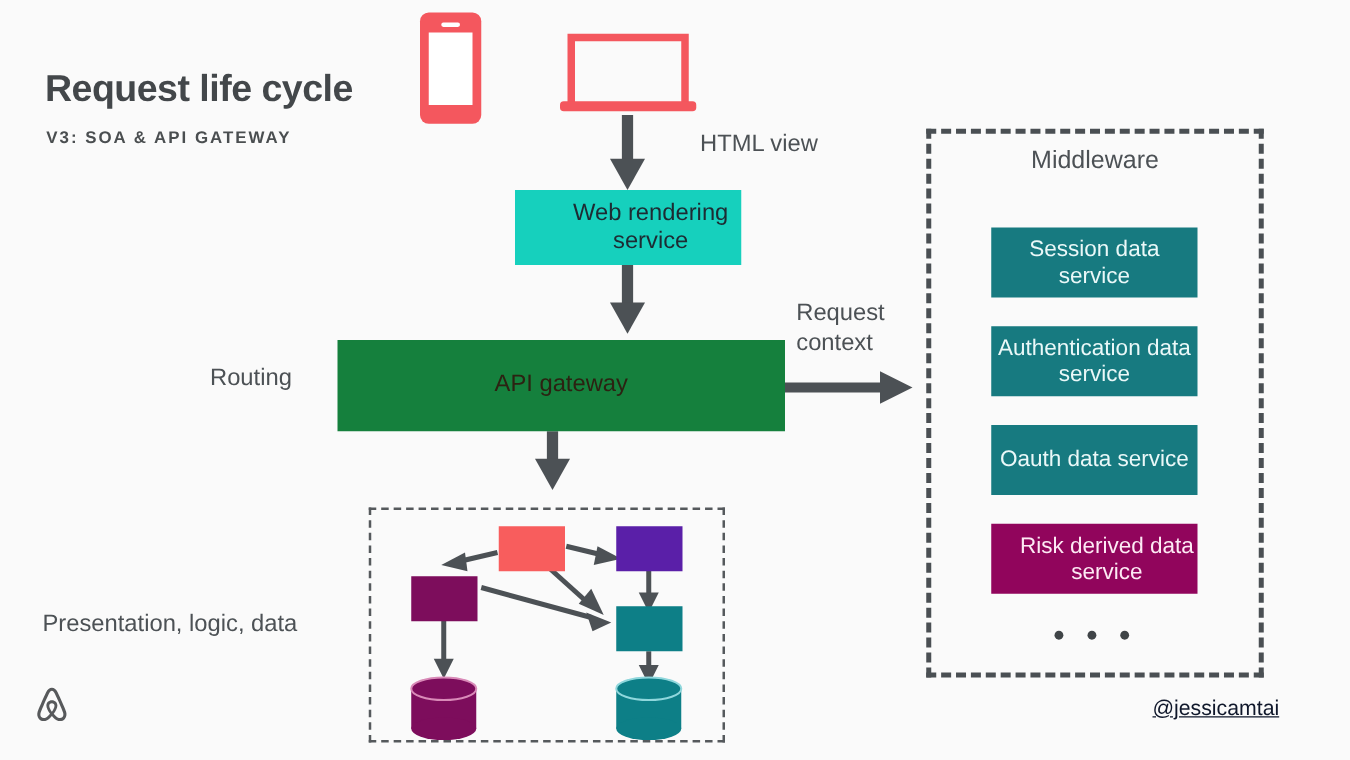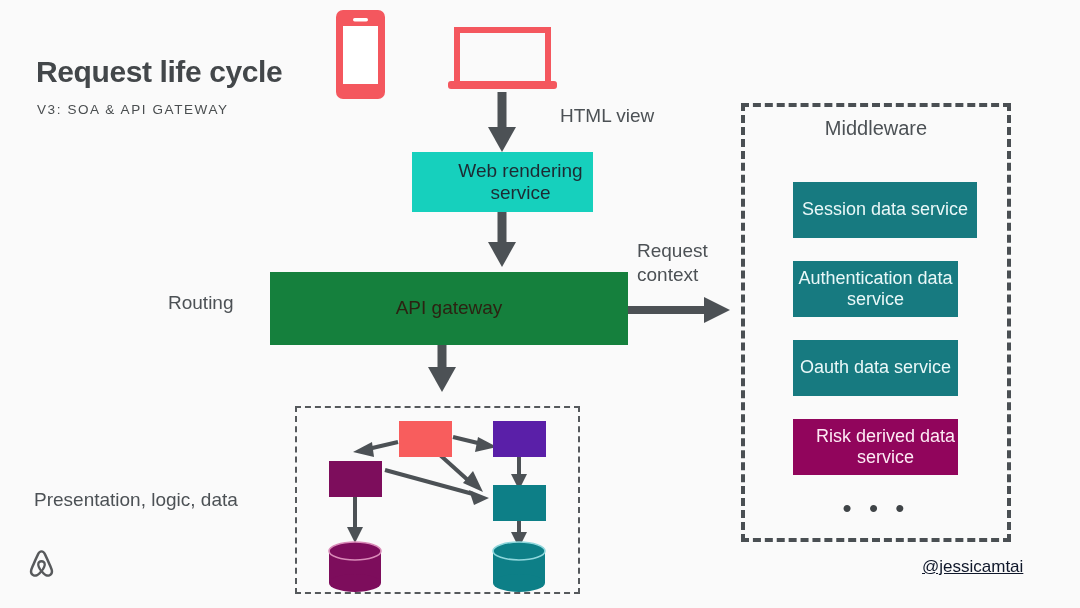--- a/index.html
+++ b/index.html
@@ -27,21 +27,21 @@
     font-weight: bold;
     color: #43474a;
     letter-spacing: -0.4px;
     white-space: nowrap;
   }
   .subtitle {
     position: absolute;
     left: 37px;
     top: 102px;
     font-size: 13.5px;
-    font-weight: normal;
+    font-weight: bold;
     color: #4a4e50;
     letter-spacing: 1.6px;
     white-space: nowrap;
   }
 
   
   .box {
     position: absolute;
     display: flex;
     align-items: center;
@@ -228,21 +228,21 @@
   <div class="box box-api" style="left:270px; top:272px; width:358px; height:73px;">API gateway</div>
 
   <div class="label lbl-html">HTML view</div>
   <div class="label lbl-routing">Routing</div>
   <div class="label lbl-req">Request context</div>
   <div class="label lbl-pld">Presentation, logic, data</div>
 
   <div class="dashed-mw"></div>
   <div class="label lbl-mw">Middleware</div>
 
-  <div class="box mw-service" style="left:793px; top:182px; width:184px; height:56px;">Session data service</div>
+  <div class="box mw-service" style="left:793px; top:182px; width:165px; height:56px;">Session data service</div>
   <div class="box mw-service" style="left:793px; top:340px; width:165px; height:56px;">Oauth data service</div>
   <div class="box mw-service" style="left:793px; top:261px; width:165px; height:56px;">Authentication data service</div>
   <div class="box mw-service risk" style="left:793px; top:419px; width:165px; height:56px;padding-left:20px;">Risk derived data service</div>
 
   <div class="dots">• • •</div>
 
   <div class="dashed-svc"></div>
 
   <div class="mini mini-red" style="left:399px; top:421px; width:53px; height:36px;"></div>
   <div class="mini mini-purple" style="left:493px; top:421px; width:53px; height:36px;"></div>

